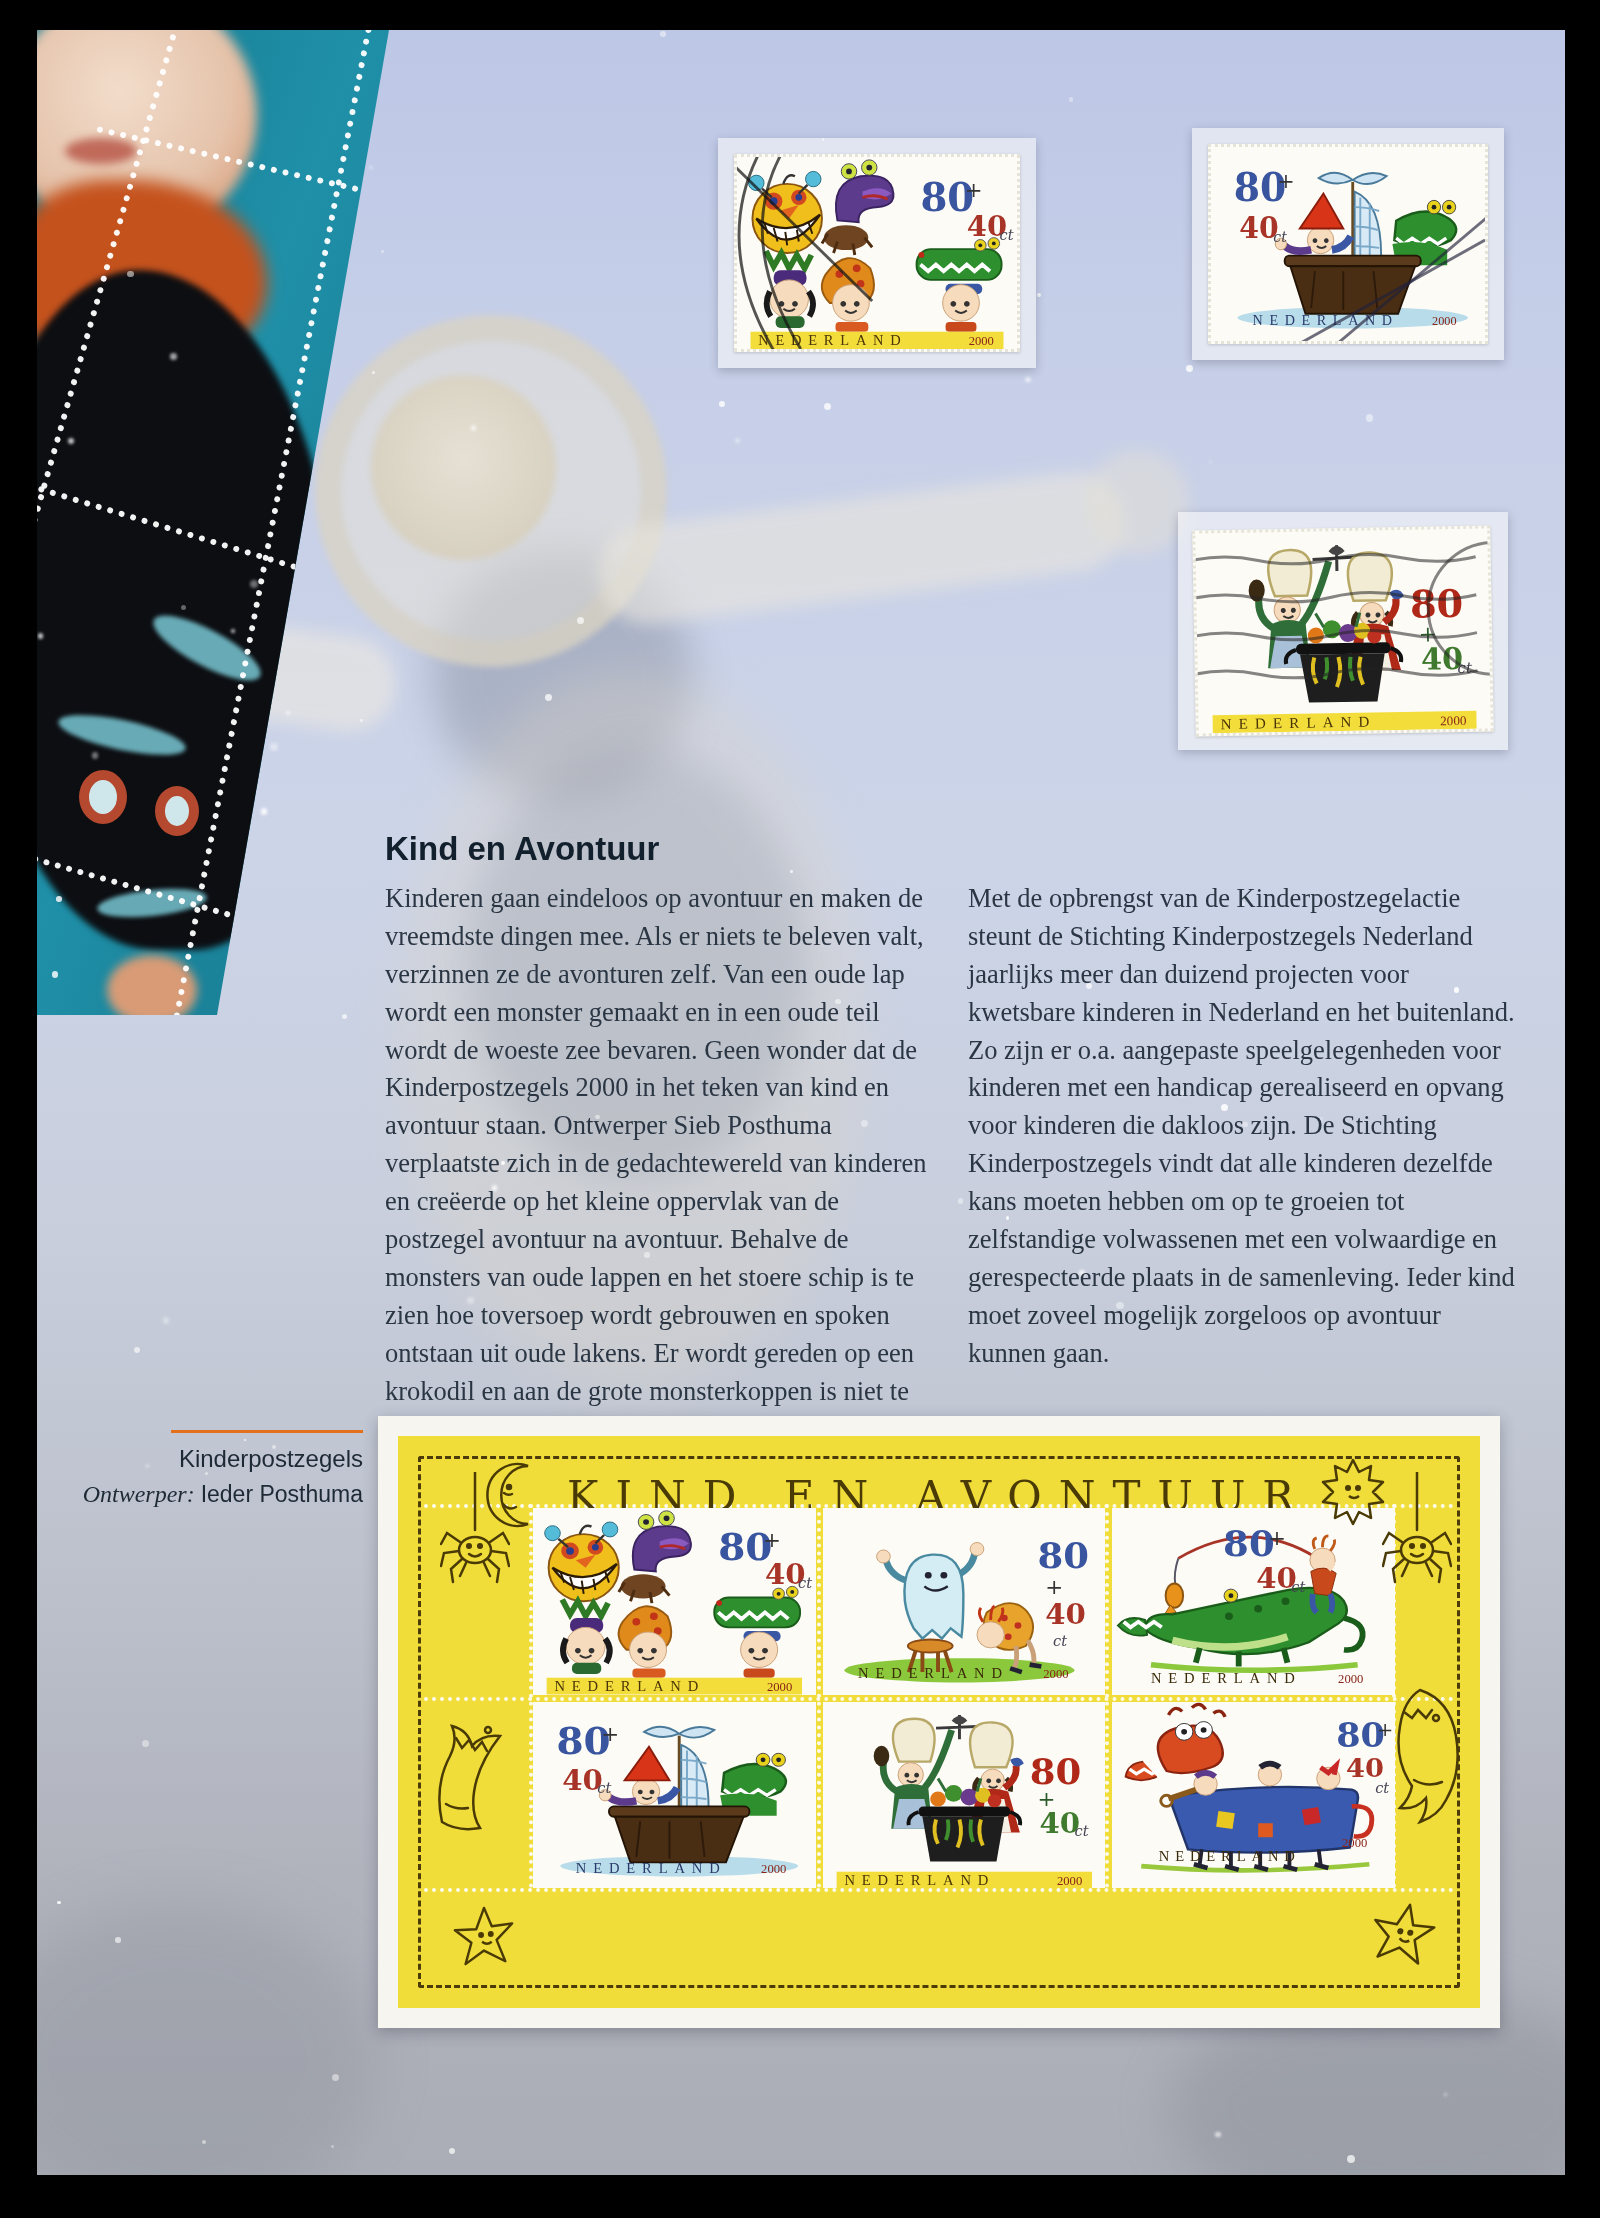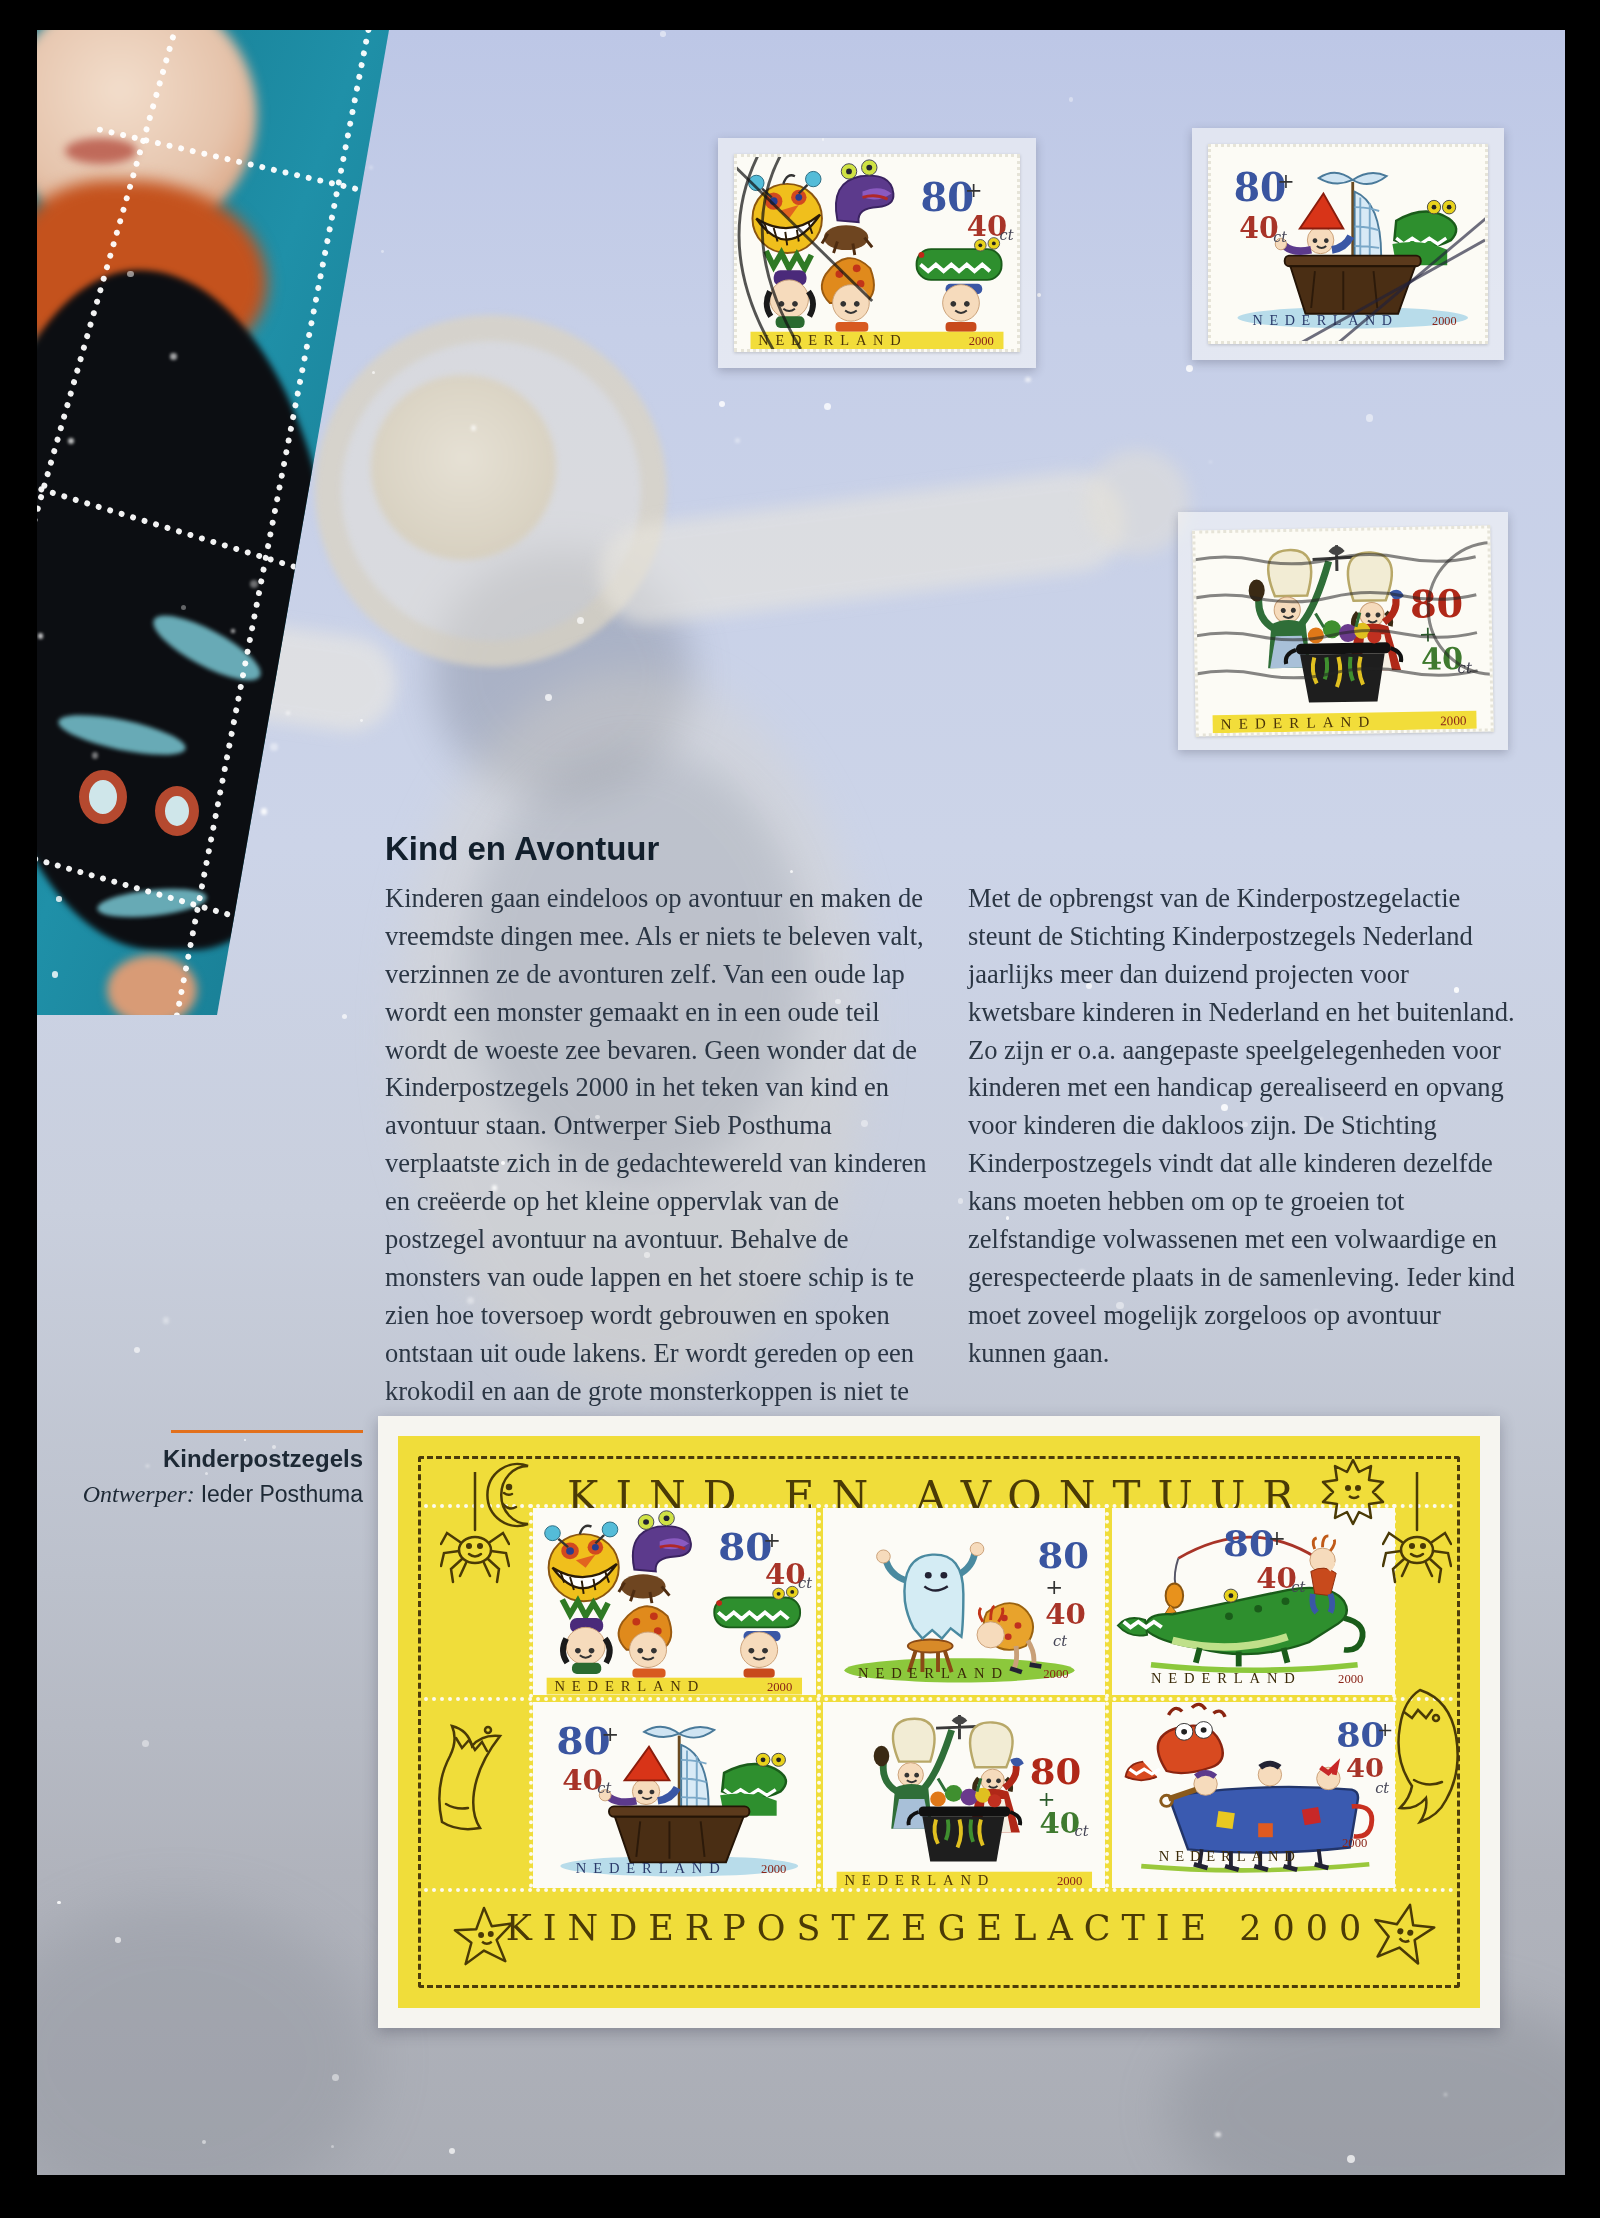--- a/index.html
+++ b/index.html
@@ -35,21 +35,21 @@
   
   .mount{background:rgba(252,252,250,.55);box-shadow:0 3px 9px rgba(40,40,60,.25);z-index:5;}
   .stamp{position:absolute;inset:16px;background:#fcfbf5;border:3px dotted #e6e4d8;
         box-shadow:0 1px 3px rgba(0,0,0,.18);}
   .stamp svg{position:absolute;inset:0;width:100%;height:100%;}
   
   .h1{z-index:6;font-family:"Liberation Sans",sans-serif;font-weight:bold;font-size:33px;color:#121f2c;}
   .col{z-index:6;font-size:26.5px;line-height:1.43;color:#2b3644;}
   .info{z-index:6;text-align:right;color:#1d2935;}
   .info .rule{width:192px;height:0;border-top:3px solid #e2701c;margin:0 0 12px auto;}
-  .info .t{font-family:"Liberation Sans",sans-serif;font-weight:bold;font-size:24px;margin-bottom:8px;text-align:right;}
+  .info .t{font-family:"Liberation Sans",sans-serif;font-weight:normal;font-size:24px;margin-bottom:8px;text-align:right;}
   .info .row{font-size:24px;margin-bottom:6px;}
   .info .lab{font-style:italic;}
   .info .val{font-family:"Liberation Sans",sans-serif;font-size:23px;}
   
   .sheetmount{left:341px;top:1386px;width:1122px;height:612px;background:#f6f5f0;
         box-shadow:0 4px 14px rgba(40,40,60,.3);z-index:7;}
   .sheet{position:absolute;left:20px;top:20px;width:1082px;height:572px;background:#f0dd3a;overflow:hidden;}
   .sheet .border{position:absolute;inset:20px;border:3px dashed #4c3c0a;border-radius:3px;}
   .sheet .title{position:absolute;left:0;right:0;top:36px;text-align:center;
         font-family:"DejaVu Serif",serif;font-size:42px;letter-spacing:17px;color:#4a3a06;}
@@ -583,20 +583,19 @@
         <div class="cell">
             <svg viewBox="0 0 290 200" preserveAspectRatio="none">
               <use href="#art-dragon"></use>
             </svg>
           </div>
       </div>
 
       <svg class="doodle" style="left:54px;top:468px;width:64px;height:64px;" viewBox="0 0 66 66">
           <use href="#doodle-star"></use>
         </svg>
-      <div class="footer">KINDERPOSTZEGELACTIE 2000</div>
       <svg class="doodle" style="left:972px;top:464px;width:66px;height:66px;transform:rotate(14deg);" viewBox="0 0 66 66">
           <use href="#doodle-star"></use>
         </svg>
     </div>
   </div>
 
 </div>
 
 </body></html>

